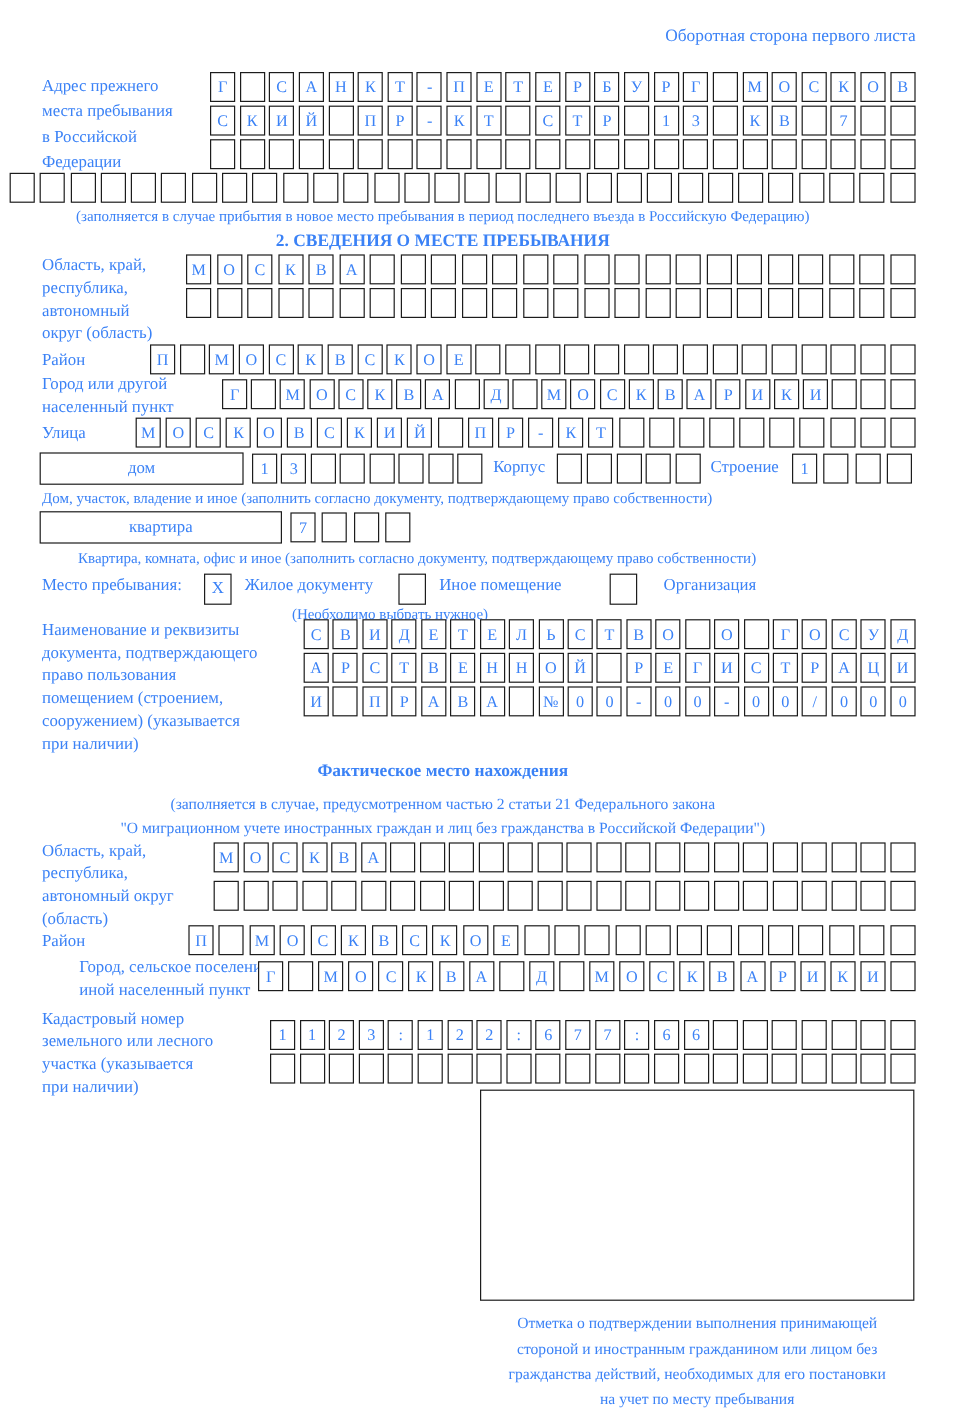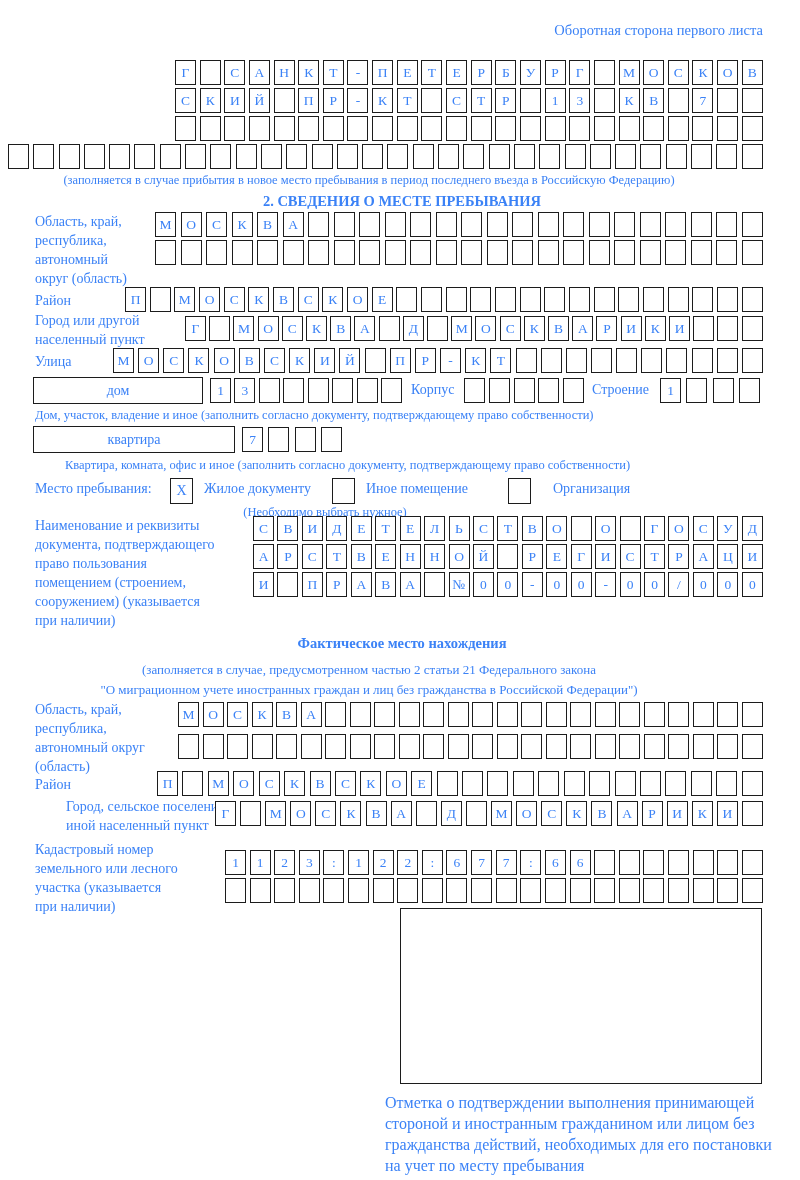--- a/index.html
+++ b/index.html
@@ -5,45 +5,49 @@
   html,body{margin:0;padding:0;background:#fff;}
   #page{
     position:relative;width:800px;height:1180px;background:#ffffff;
     font-family:"Liberation Serif","DejaVu Serif",serif;color:#3b82f6;overflow:hidden;
   }
   .hdr{position:absolute;top:22px;right:37px;font-size:14.5px;}
   .lbl{position:absolute;font-size:14px;line-height:21px;white-space:pre-line;}
   .lbl.tight{line-height:19px;}
   .cap{position:absolute;font-size:12.5px;}
   .center{left:0;width:738px;text-align:center;}
-  .title{position:absolute;font-weight:bold;font-size:14.5px;padding-left:33px;}
+  .title{position:absolute;font-weight:bold;font-size:14.5px;}
   .note{position:absolute;font-size:13px;line-height:20px;white-space:pre-line;}
   .cellrow{position:absolute;display:flex;justify-content:space-between;}
   .cell{
     flex:0 0 21px;width:21px;height:25px;box-sizing:border-box;
     border:1.6px solid #1c1c1c;display:flex;align-items:center;justify-content:center;
     font-size:13.5px;background:#fff;
   }
   .cb{position:absolute;width:23px;height:26px;box-sizing:border-box;border:1.6px solid #1c1c1c;
     display:flex;align-items:center;justify-content:center;font-size:14px;}
   .fieldbox{position:absolute;box-sizing:border-box;border:1.6px solid #1c1c1c;height:27px;
     display:flex;align-items:center;justify-content:center;font-size:14px;background:#fff;}
   .inlbl{position:absolute;font-size:14px;}
   .bigbox{position:absolute;left:400px;top:908px;width:362px;height:176px;
     box-sizing:border-box;border:1.7px solid #1c1c1c;background:#fff;}
-  .markcap{position:absolute;left:385px;top:1092px;width:392px;text-align:left;
-    font-size:16px;line-height:21px;white-space:pre-line;}
+  .markcap{position:absolute;left:385px;top:1092px;width:392px;text-align:center;
+    font-size:13px;line-height:21px;white-space:pre-line;}
 </style>
 </head>
 <body>
 
 <div id="page">
 
   <div class="hdr">Оборотная сторона первого листа</div>
 
+  <div class="lbl" style="left:35px;top:62px;">Адрес прежнего
+места пребывания
+в Российской
+Федерации</div>
   <div class="cellrow" style="left:175px;top:60px;width:588px;">
       <span class="cell">Г</span>
       <span class="cell"></span>
       <span class="cell">С</span>
       <span class="cell">А</span>
       <span class="cell">Н</span>
       <span class="cell">К</span>
       <span class="cell">Т</span>
       <span class="cell">-</span>
       <span class="cell">П</span>

